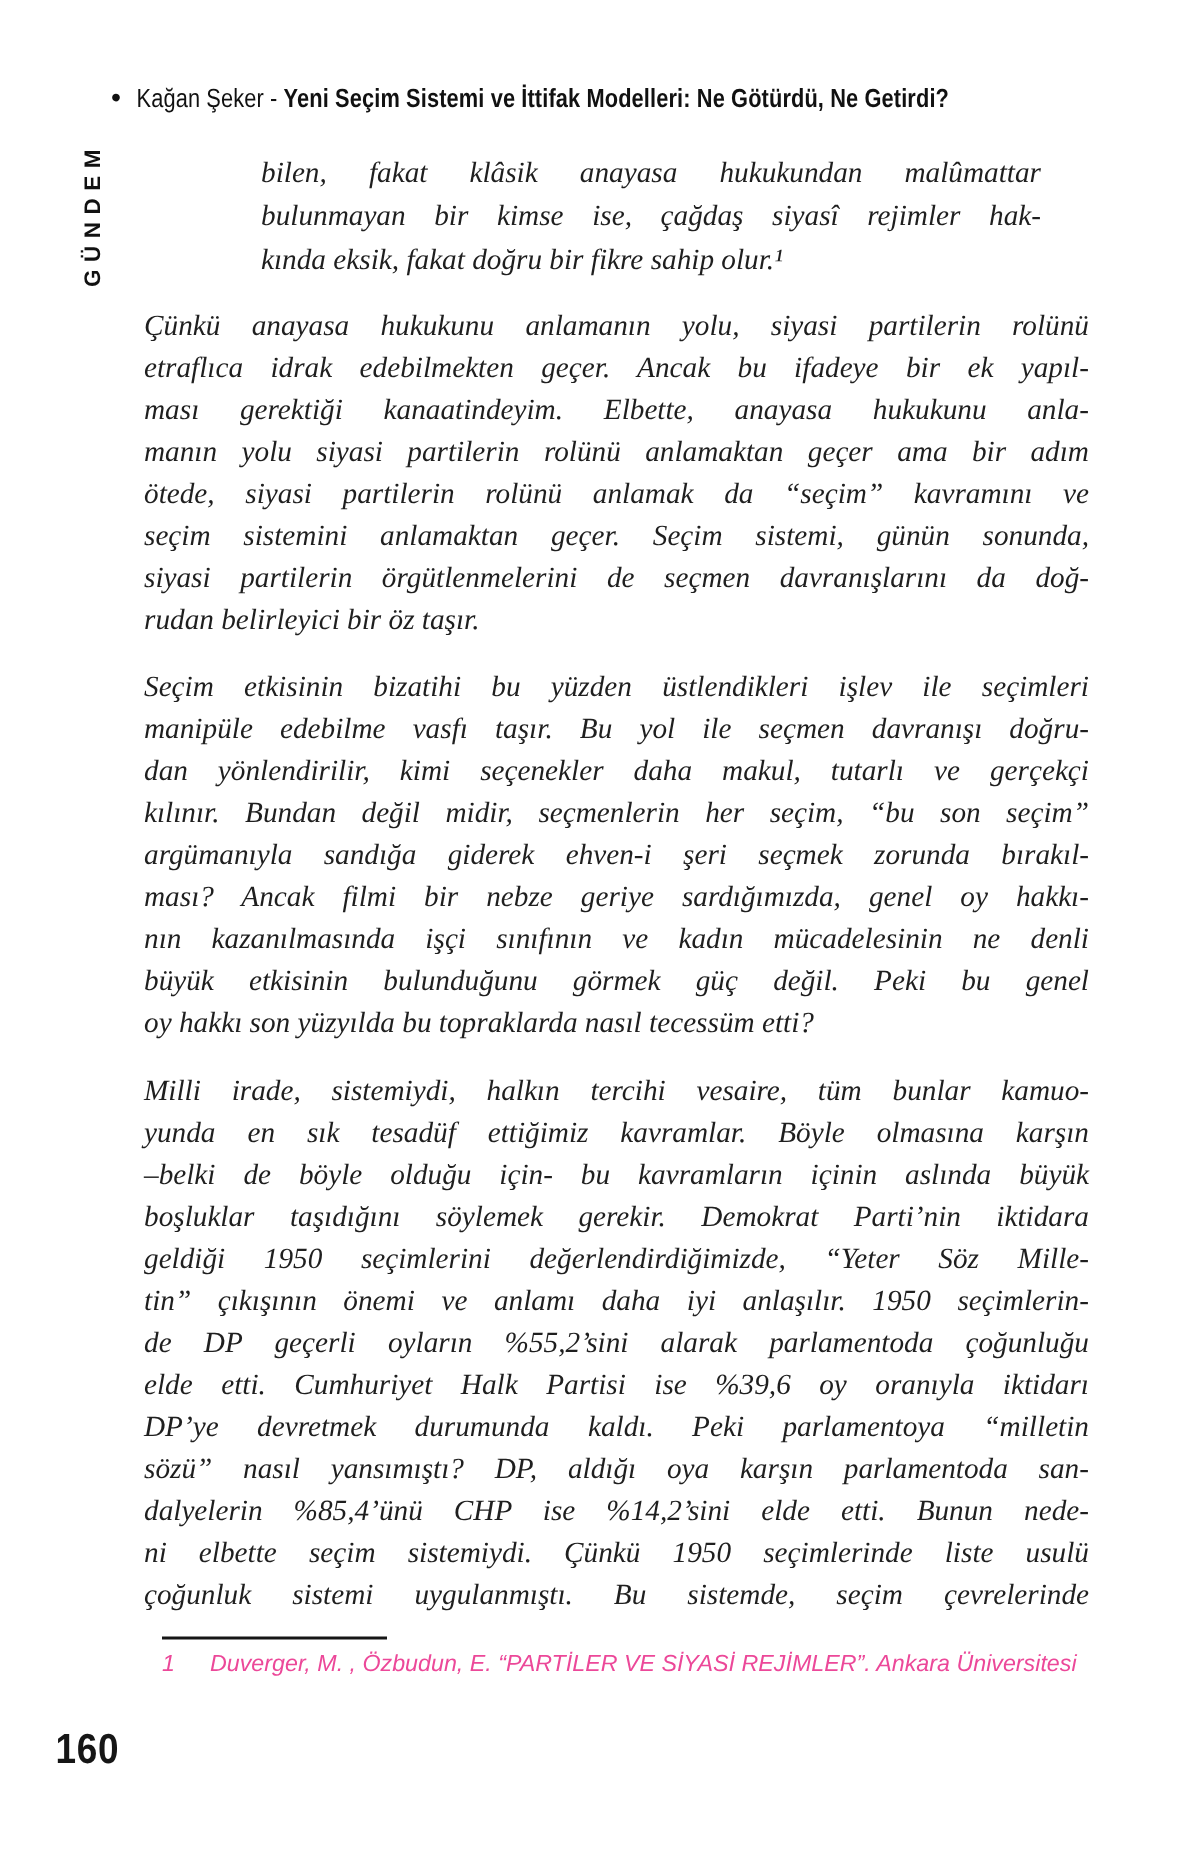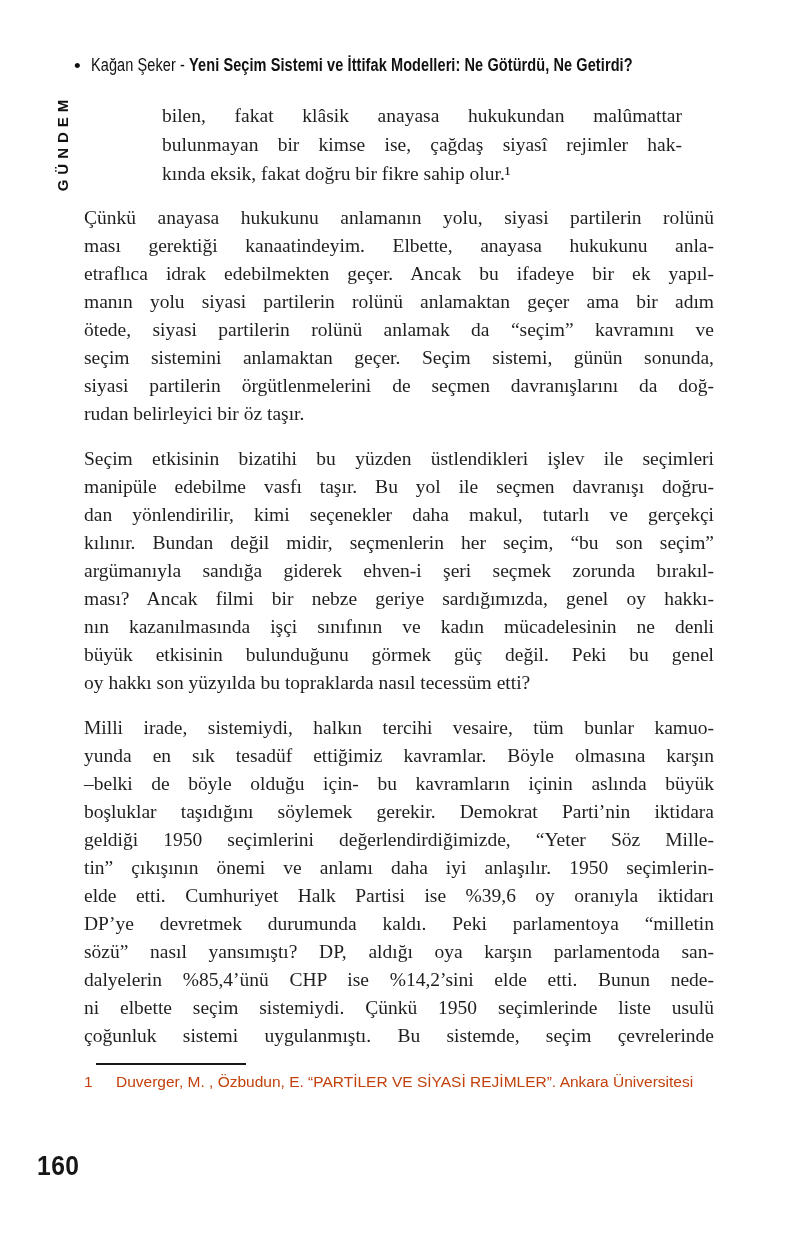--- a/index.html
+++ b/index.html
@@ -32,40 +32,41 @@
   
   .section-label{
     position:absolute;left:62px;top:143px;
     transform:translate(-50%,-50%) rotate(-90deg);
     font-family:"Liberation Sans", sans-serif;
     font-weight:700;font-size:15px;letter-spacing:5px;
     color:#111;white-space:nowrap;
   }
   
   .body-col{
-    position:absolute;left:84px;top:101px;width:630px;
-    font-size:19.5px;color:#1f1f1f;
+    position:absolute;left:96px;top:101px;width:630px;
+    font-size:19.5px;color:#1f1f1f;font-style:italic;
   }
   .tline{text-align:justify;text-align-last:justify;}
   .tline.tlast{text-align-last:left;}
   .quote{
     margin:0 32px 0 78px;
     line-height:29px;
   }
   .para{line-height:28px;margin-top:17px;}
   .para:first-of-type{margin-top:16px;}
   
   .fn-rule{
     margin:13px 0 6px 12px;
     width:150px;height:0;
     border-top:2px solid #161616;
   }
   .footnote{
+    margin-left:12px;
     font-family:"Liberation Sans", sans-serif;
-    font-size:15.5px;line-height:21px;color:#c2410c;
+    font-size:15.5px;line-height:21px;color:#ec4899;
     text-align:left;
   }
   .fn-marker{display:inline-block;min-width:32px;}
   
   .page-number{
     position:absolute;left:37px;top:1150px;
     font-family:"Liberation Sans", sans-serif;
     font-weight:700;font-size:28px;color:#161616;
     transform:scaleX(0.88);transform-origin:left center;
     letter-spacing:0.5px;
@@ -89,22 +90,22 @@
   <main class="body-col">
 
     <blockquote class="quote">
         <div class="tline">bilen, fakat klâsik anayasa hukukundan malûmattar</div>
         <div class="tline">bulunmayan bir kimse ise, çağdaş siyasî rejimler hak-</div>
         <div class="tline tlast">kında eksik, fakat doğru bir fikre sahip olur.¹</div>
       </blockquote>
 
     <div class="para">
         <div class="tline">Çünkü anayasa hukukunu anlamanın yolu, siyasi partilerin rolünü</div>
+        <div class="tline">etraflıca idrak edebilmekten geçer. Ancak bu ifadeye bir ek yapıl-</div>
         <div class="tline">ması gerektiği kanaatindeyim. Elbette, anayasa hukukunu anla-</div>
-        <div class="tline">etraflıca idrak edebilmekten geçer. Ancak bu ifadeye bir ek yapıl-</div>
         <div class="tline">manın yolu siyasi partilerin rolünü anlamaktan geçer ama bir adım</div>
         <div class="tline">ötede, siyasi partilerin rolünü anlamak da “seçim” kavramını ve</div>
         <div class="tline">seçim sistemini anlamaktan geçer. Seçim sistemi, günün sonunda,</div>
         <div class="tline">siyasi partilerin örgütlenmelerini de seçmen davranışlarını da doğ-</div>
         <div class="tline tlast">rudan belirleyici bir öz taşır.</div>
       </div>
     <div class="para">
         <div class="tline">Seçim etkisinin bizatihi bu yüzden üstlendikleri işlev ile seçimleri</div>
         <div class="tline">manipüle edebilme vasfı taşır. Bu yol ile seçmen davranışı doğru-</div>
         <div class="tline">dan yönlendirilir, kimi seçenekler daha makul, tutarlı ve gerçekçi</div>
@@ -115,20 +116,21 @@
         <div class="tline">büyük etkisinin bulunduğunu görmek güç değil. Peki bu genel</div>
         <div class="tline tlast">oy hakkı son yüzyılda bu topraklarda nasıl tecessüm etti?</div>
       </div>
     <div class="para">
         <div class="tline">Milli irade, sistemiydi, halkın tercihi vesaire, tüm bunlar kamuo-</div>
         <div class="tline">yunda en sık tesadüf ettiğimiz kavramlar. Böyle olmasına karşın</div>
         <div class="tline">–belki de böyle olduğu için- bu kavramların içinin aslında büyük</div>
         <div class="tline">boşluklar taşıdığını söylemek gerekir. Demokrat Parti’nin iktidara</div>
         <div class="tline">geldiği 1950 seçimlerini değerlendirdiğimizde, “Yeter Söz Mille-</div>
         <div class="tline">tin” çıkışının önemi ve anlamı daha iyi anlaşılır. 1950 seçimlerin-</div>
+        <div class="tline">de DP geçerli oyların %55,2’sini alarak parlamentoda çoğunluğu</div>
         <div class="tline">elde etti. Cumhuriyet Halk Partisi ise %39,6 oy oranıyla iktidarı</div>
         <div class="tline">DP’ye devretmek durumunda kaldı. Peki parlamentoya “milletin</div>
         <div class="tline">sözü” nasıl yansımıştı? DP, aldığı oya karşın parlamentoda san-</div>
         <div class="tline">dalyelerin %85,4’ünü CHP ise %14,2’sini elde etti. Bunun nede-</div>
         <div class="tline">ni elbette seçim sistemiydi. Çünkü 1950 seçimlerinde liste usulü</div>
         <div class="tline">çoğunluk sistemi uygulanmıştı. Bu sistemde, seçim çevrelerinde</div>
       </div>
 
     <div class="fn-rule"></div>
 

